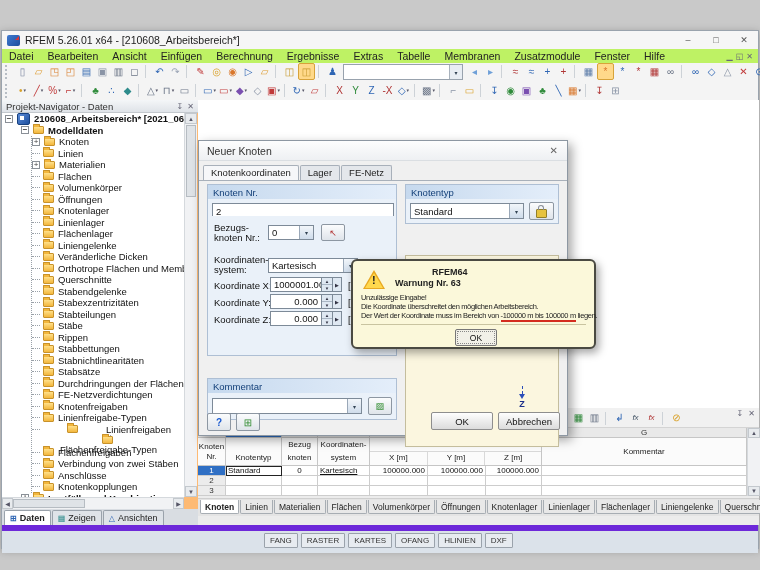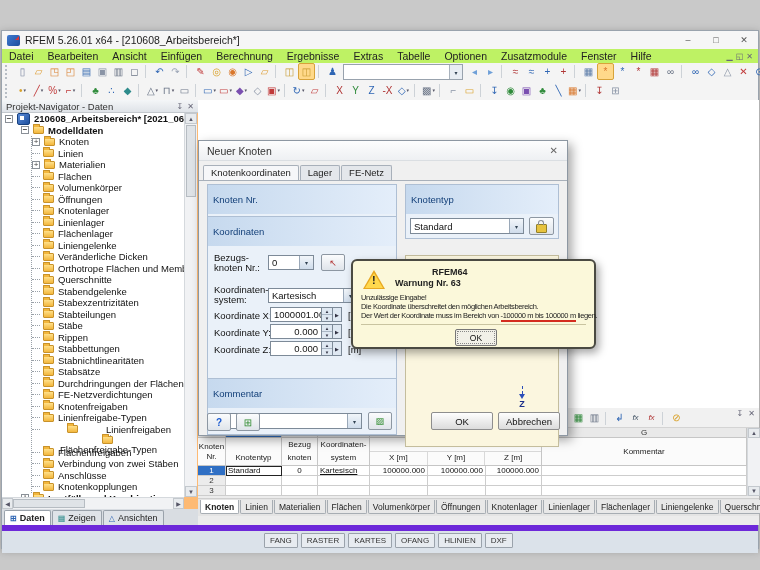--- a/index.html
+++ b/index.html
@@ -131,21 +131,21 @@
   #dlg-title{position:absolute;left:0;top:0;right:0;height:20px;background:linear-gradient(#fdfdfd,#eef0f3);
     border-bottom:1px solid #dadee2;display:flex;align-items:center;font-size:10.5px;color:#333;
     padding-left:8px;box-sizing:border-box;}
   #dlg-title .x{margin-left:auto;padding-right:9px;font-size:10px;color:#666;}
   #dtabs{position:absolute;left:4px;top:22px;display:flex;align-items:flex-end;height:17px;}
   .dtab{font-size:9.5px;color:#222;padding:1px 7px 2px;border:1px solid #a8b0ba;border-bottom:none;
     background:#e4e7eb;margin-right:1px;border-radius:2px 2px 0 0;}
   .dtab.active{background:#f6f7f9;font-weight:normal;position:relative;top:1px;padding-bottom:3px;}
   #dbody{position:absolute;left:0;top:39px;right:0;bottom:0;border-top:1px solid #a8b0ba;}
   .grp{position:absolute;}
-  .gcap{height:30px;background:linear-gradient(90deg,#c6d9ee,#e4eefa);border:1px solid #aebfd4;
+  .gcap{height:15px;background:linear-gradient(90deg,#c6d9ee,#e4eefa);border:1px solid #aebfd4;
     border-bottom:none;color:#123f78;font-size:9.5px;display:flex;align-items:center;
     padding-left:5px;box-sizing:border-box;}
   .gbody{background:#eaf1f9;border:1px solid #aebfd4;border-top:none;position:relative;box-sizing:border-box;}
   .inp{background:#fff;border:1px solid #7d8a98;font-size:9.5px;color:#111;display:flex;
     align-items:center;padding:0 3px;box-sizing:border-box;white-space:nowrap;overflow:hidden;}
   .inp.right{justify-content:flex-end;}
   .combo{display:flex;background:#fff;border:1px solid #7d8a98;box-sizing:border-box;}
   .combo .val{flex:1;font-size:9.5px;color:#111;display:flex;align-items:center;padding-left:3px;
     white-space:nowrap;overflow:hidden;}
   .combo .caret{width:13px;background:linear-gradient(#f2f6fa,#cfdceb);border-left:1px solid #9aa8b8;
@@ -213,21 +213,21 @@
     <div id="menubar">
       <span id="menu-items" style="display:flex;">
           <span class="menu-item">Datei</span>
           <span class="menu-item">Bearbeiten</span>
           <span class="menu-item">Ansicht</span>
           <span class="menu-item">Einfügen</span>
           <span class="menu-item">Berechnung</span>
           <span class="menu-item">Ergebnisse</span>
           <span class="menu-item">Extras</span>
           <span class="menu-item">Tabelle</span>
-          <span class="menu-item">Optionen</span>
+          <span class="menu-item">Membranen</span>
           <span class="menu-item">Zusatzmodule</span>
           <span class="menu-item">Fenster</span>
           <span class="menu-item">Hilfe</span>
         </span>
       <span class="mdi">
         <span>▁</span>
         <span>◱</span>
         <span>✕</span>
       </span>
     </div>
@@ -853,21 +853,20 @@
               <span class="val">Standard</span>
               <span class="caret">▾</span>
             </div>
             <div class="sqbtn" style="position:absolute;left:123px;top:3px;width:25px;height:18px;">
               <span class="lockicon"></span>
             </div>
           </div>
         </div>
 
         <div class="grp" style="left:8px;top:35px;width:190px;">
-          <div class="gcap">Koordinaten</div>
           <div class="gbody" style="height:140px;">
             <span class="flabel" style="left:6px;top:6px;">Bezugs-</span>
             <span class="flabel" style="left:6px;top:16px;">knoten Nr.:</span>
             <div class="combo" style="position:absolute;left:60px;top:9px;width:46px;height:15px;">
               <span class="val">0</span>
               <span class="caret">▾</span>
             </div>
             <div class="sqbtn" style="position:absolute;left:113px;top:8px;width:24px;height:17px;color:#b03030;font-size:9px;">
                 <span>↖</span>
               </div>

